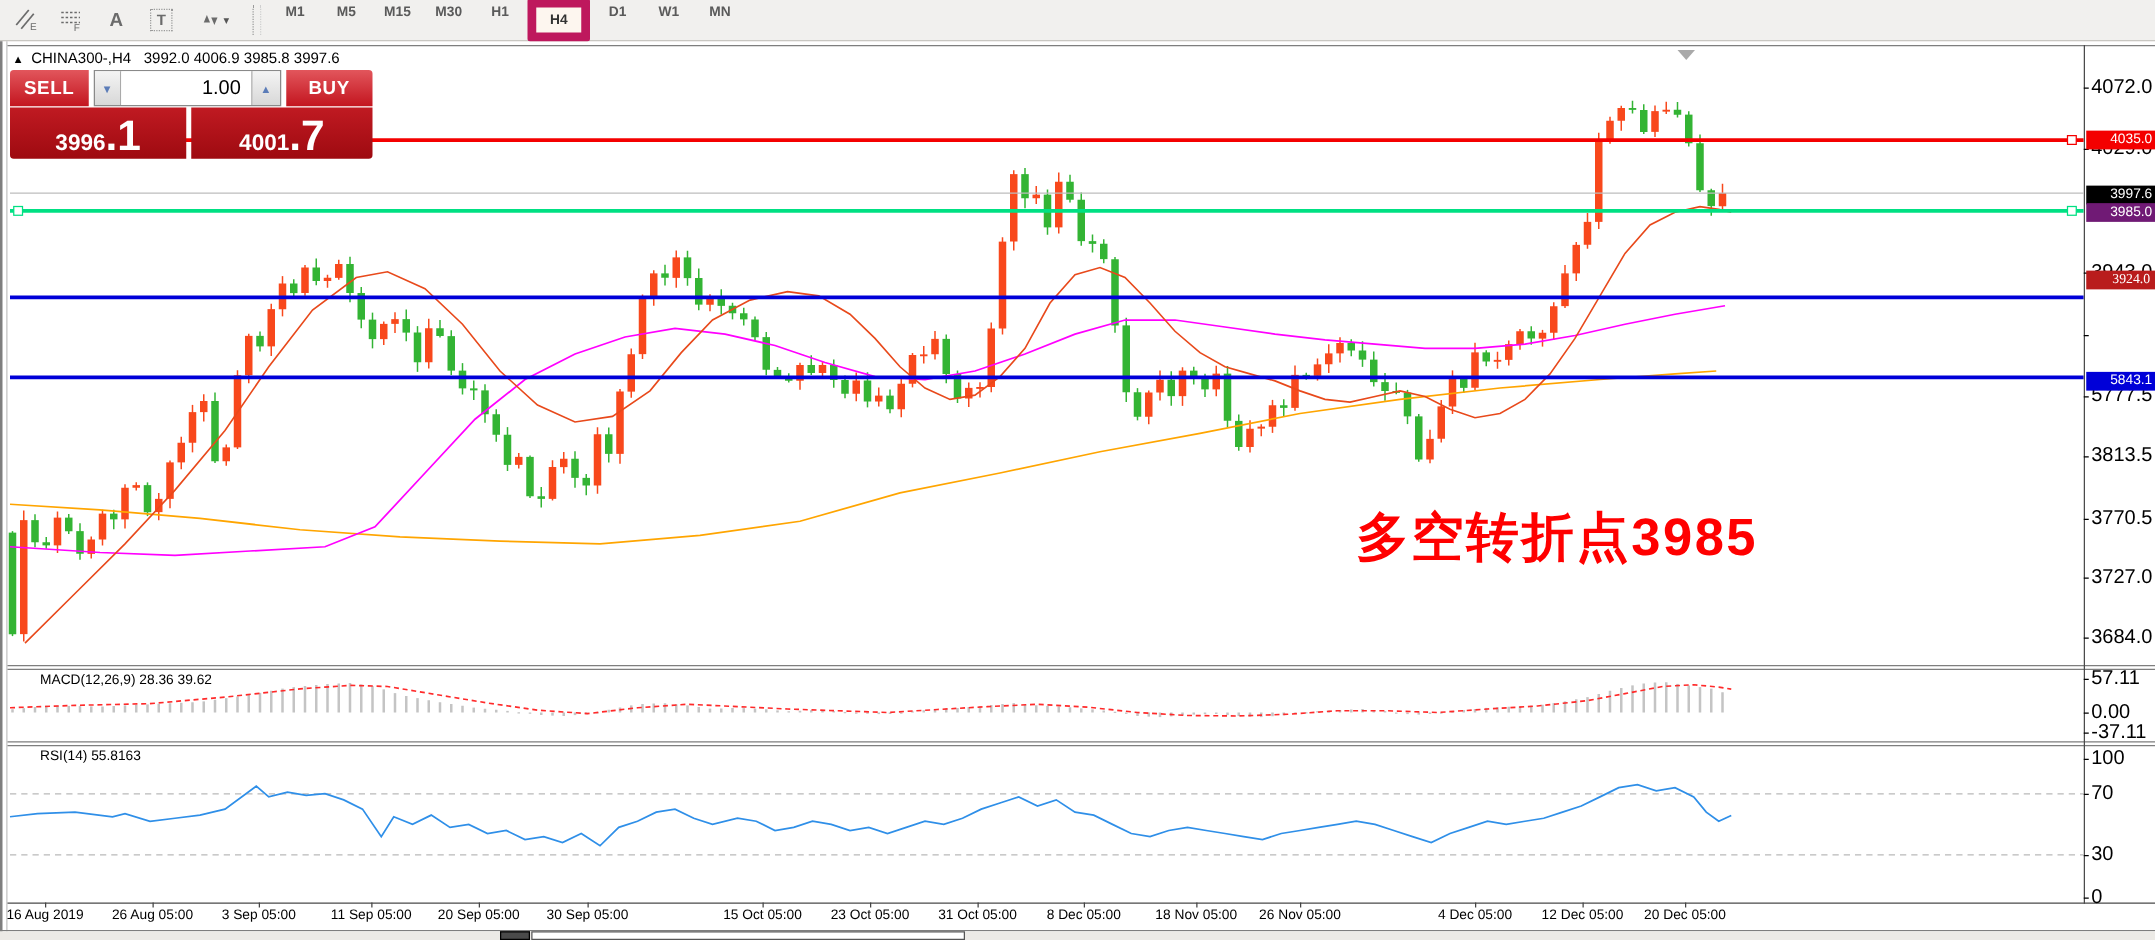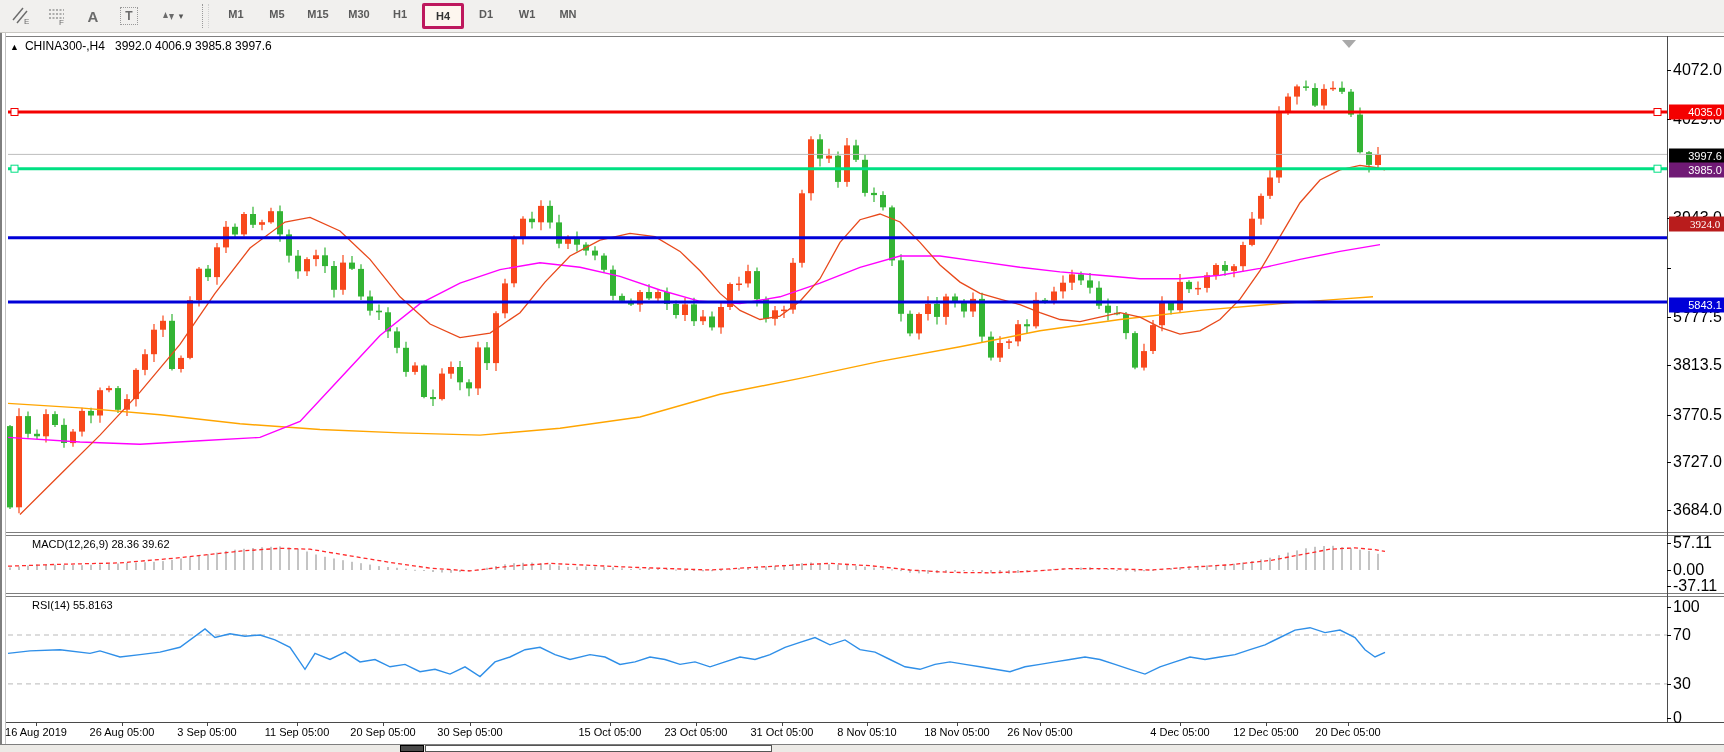--- a/index.html
+++ b/index.html
@@ -3,21 +3,21 @@
 <meta charset="utf-8">
 <style>
   html,body{margin:0;padding:0;background:#fff;font-family:"Liberation Sans",sans-serif;}
   #app{position:relative;width:1724px;height:752px;background:#fff;overflow:hidden;}
   
   .toolbar{position:absolute;left:0;top:0;width:1724px;height:33px;background:#f1f0ee;border-bottom:1px solid #c9c7c2;display:flex;align-items:center;padding-left:6px;box-sizing:border-box;}
   .tool-btn{width:28px;height:26px;margin-right:6px;display:flex;align-items:center;justify-content:center;border:1px solid transparent;border-radius:2px;color:#6b6b6b;}
   .tb-sep{width:5px;height:24px;margin:0 8px 0 4px;border-left:1px dotted #9a9a9a;border-right:1px dotted #cfcfcf;}
   .tf-group{display:flex;align-items:flex-start;}
   .tf-btn{min-width:24px;padding:4px 6px;margin-right:3px;text-align:center;font-size:11px;font-weight:bold;color:#5a5a5a;border:1px solid transparent;border-radius:2px;}
-  .tf-btn.active{background:#fdf6ef;border:3px solid #be185d;color:#333;}
+  .tf-btn.active{background:#fdf6ef;border:7px solid #be185d;color:#333;}
   
   .vline,.hline{position:absolute;background:#7e7e7e;}
   
   .hdr{position:absolute;left:10px;top:39px;font-size:12px;color:#000;white-space:nowrap;}
   .hdr .tri{font-size:9px;margin-right:6px;}
   .hdr b{font-weight:normal;margin-right:10px;}
   
   .panel{position:absolute;left:8px;top:56px;width:290px;}
   .prow1{display:flex;height:29px;}
   .btn-sell,.btn-buy{background:linear-gradient(#e2565c,#c3151f);color:#fff;font-weight:bold;font-size:15px;display:flex;align-items:center;justify-content:center;letter-spacing:.5px;}
@@ -601,21 +601,47 @@
   <svg id="svgRsi" width="1667" height="125" style="top:597px">
       <line x1="8" y1="38.0" x2="1667" y2="38.0" stroke="#b9b9b9" stroke-width="1" stroke-dasharray="5 4"></line>
       <line x1="8" y1="86.9" x2="1667" y2="86.9" stroke="#b9b9b9" stroke-width="1" stroke-dasharray="5 4"></line>
       <polyline points="8.0,56.4 30.0,53.9 60.0,52.7 90.0,56.4 100.0,53.9 120.0,60.0 140.0,57.6 160.0,55.1 180.0,50.3 205.0,31.9 215.0,40.5 230.0,36.8 245.0,39.2 260.0,38.0 275.0,42.9 290.0,50.3 305.0,72.3 315.0,56.4 330.0,62.5 345.0,55.1 360.0,64.9 375.0,62.5 390.0,69.8 405.0,67.4 420.0,74.7 435.0,72.3 450.0,77.1 465.0,69.8 480.0,79.6 495.0,64.9 510.0,60.0 525.0,52.7 540.0,50.3 555.0,57.6 570.0,62.5 590.0,57.6 605.0,60.0 620.0,67.4 635.0,64.9 650.0,60.0 665.0,62.5 680.0,67.4 695.0,64.9 710.0,69.8 725.0,64.9 740.0,60.0 755.0,62.5 770.0,57.6 785.0,50.3 800.0,45.4 815.0,40.5 830.0,47.8 845.0,42.9 860.0,52.7 875.0,55.1 890.0,62.5 905.0,69.8 920.0,72.3 935.0,67.4 950.0,64.9 965.0,67.4 980.0,69.8 995.0,72.3 1010.0,74.7 1025.0,69.8 1040.0,67.4 1055.0,64.9 1070.0,62.5 1085.0,60.0 1100.0,62.5 1115.0,67.4 1130.0,72.3 1145.0,77.1 1160.0,69.8 1175.0,64.9 1190.0,60.0 1205.0,62.5 1220.0,60.0 1235.0,57.6 1250.0,52.7 1265.0,47.8 1280.0,40.5 1295.0,33.1 1310.0,30.7 1325.0,35.6 1340.0,33.1 1355.0,40.5 1365.0,52.7 1375.0,60.0 1385.0,55.4" fill="none" stroke="#2f8fe8" stroke-width="1.4"></polyline>
     </svg>
 
   <div class="hdr">
     <span class="tri">▲</span><b>CHINA300-,H4</b><span>3992.0 4006.9 3985.8 3997.6</span>
   </div>
 
-
+  <div class="panel">
+    <div class="prow1">
+      <div class="btn-sell">SELL</div>
+      <div class="spin">
+        <div class="spin-btn dn">
+            <span>▼</span>
+          </div>
+        <div class="spin-val">1.00</div>
+        <div class="spin-btn up">
+            <span>▲</span>
+          </div>
+      </div>
+      <div class="btn-buy">BUY</div>
+    </div>
+    <div class="prow2">
+      <div class="quote q-bid">
+        <span class="qm">3996</span>
+          <span class="qd">.1</span>
+      </div>
+      <div class="quote q-ask">
+        <span class="qm">4001</span>
+          <span class="qd">.7</span>
+      </div>
+    </div>
+  </div>
+
+  <div class="annot">多空转折点3985</div>
 
   <div class="shift-marker"></div>
 
   <div class="ind-label" style="left:12px;top:538px">MACD(12,26,9) 28.36 39.62</div>
   <div class="ind-label" style="left:12px;top:599px">RSI(14) 55.8163</div>
 
   <div id="axisLayer">
       <div class="tick" style="top: 70px;"></div>
       <div class="ax" style="left: 1673px; top: 70px;">4072.0</div>
       <div class="tick" style="top: 119px;"></div>
@@ -667,21 +693,21 @@
       <div class="dlabel" style="left: 383px;">20 Sep 05:00</div>
       <div class="dtick" style="left: 470px;"></div>
       <div class="dlabel" style="left: 470px;">30 Sep 05:00</div>
       <div class="dtick" style="left: 610px;"></div>
       <div class="dlabel" style="left: 610px;">15 Oct 05:00</div>
       <div class="dtick" style="left: 696px;"></div>
       <div class="dlabel" style="left: 696px;">23 Oct 05:00</div>
       <div class="dtick" style="left: 782px;"></div>
       <div class="dlabel" style="left: 782px;">31 Oct 05:00</div>
       <div class="dtick" style="left: 867px;"></div>
-      <div class="dlabel" style="left: 867px;">8 Nov 05:10</div>
+      <div class="dlabel" style="left: 867px;">8 Dec 05:00</div>
       <div class="dtick" style="left: 957px;"></div>
       <div class="dlabel" style="left: 957px;">18 Nov 05:00</div>
       <div class="dtick" style="left: 1040px;"></div>
       <div class="dlabel" style="left: 1040px;">26 Nov 05:00</div>
       <div class="dtick" style="left: 1180px;"></div>
       <div class="dlabel" style="left: 1180px;">4 Dec 05:00</div>
       <div class="dtick" style="left: 1266px;"></div>
       <div class="dlabel" style="left: 1266px;">12 Dec 05:00</div>
       <div class="dtick" style="left: 1348px;"></div>
       <div class="dlabel" style="left: 1348px;">20 Dec 05:00</div>

